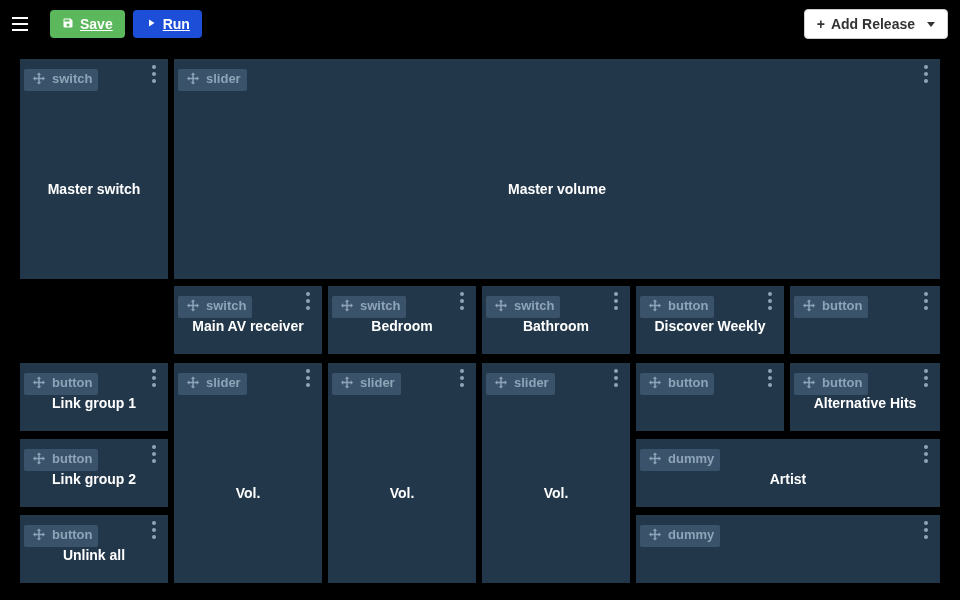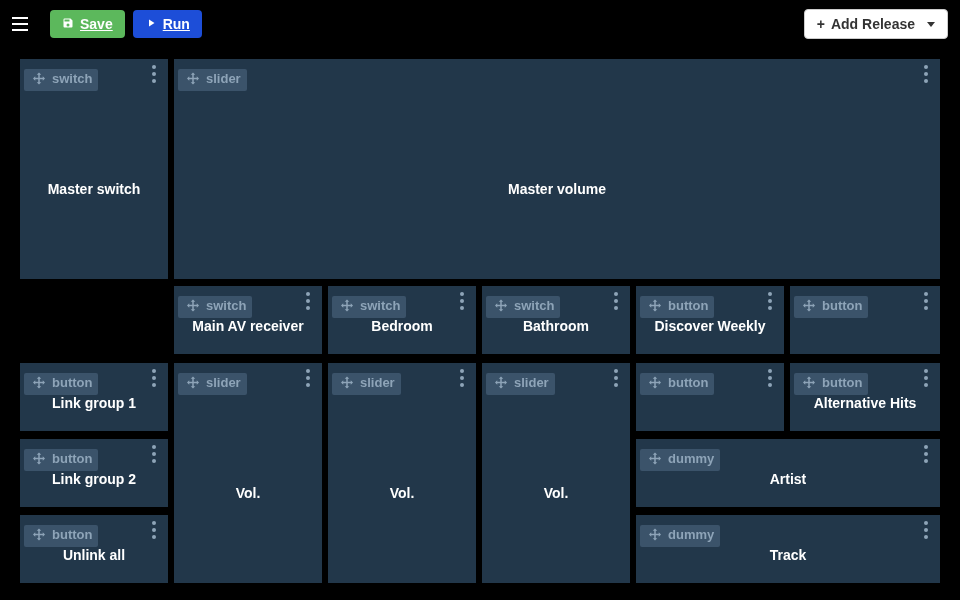--- a/index.html
+++ b/index.html
@@ -495,16 +495,15 @@
             </svg>
           </span>
         <span>dummy</span>
       </span>
       <div class="kebab">
           <span></span>
           <span></span>
           <span></span>
         </div>
     </div>
-    <div class="widget-title">Track</div>
   </div>
 
 </div>
 
 </body></html>

